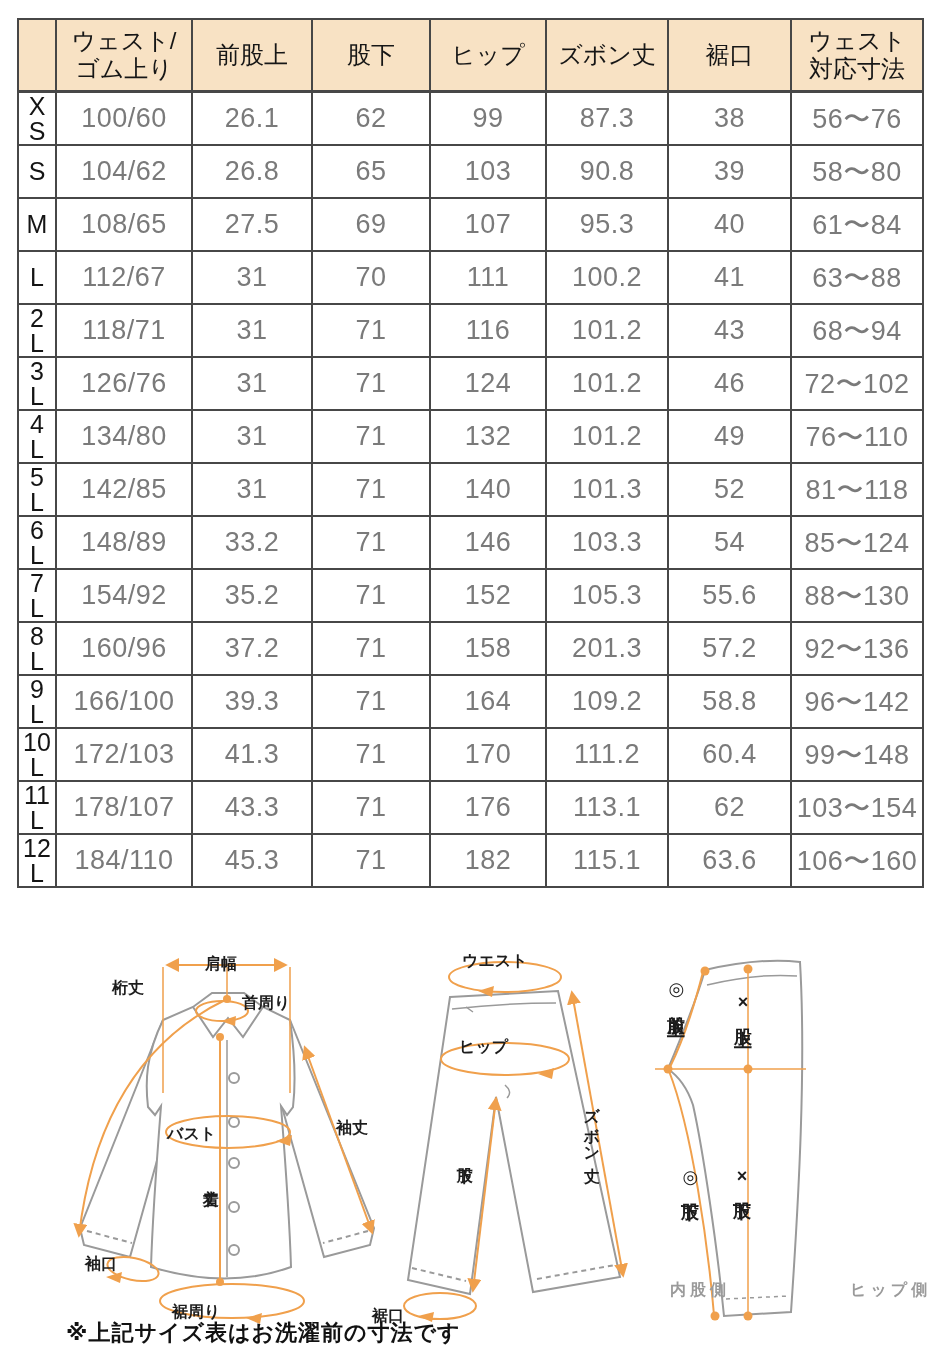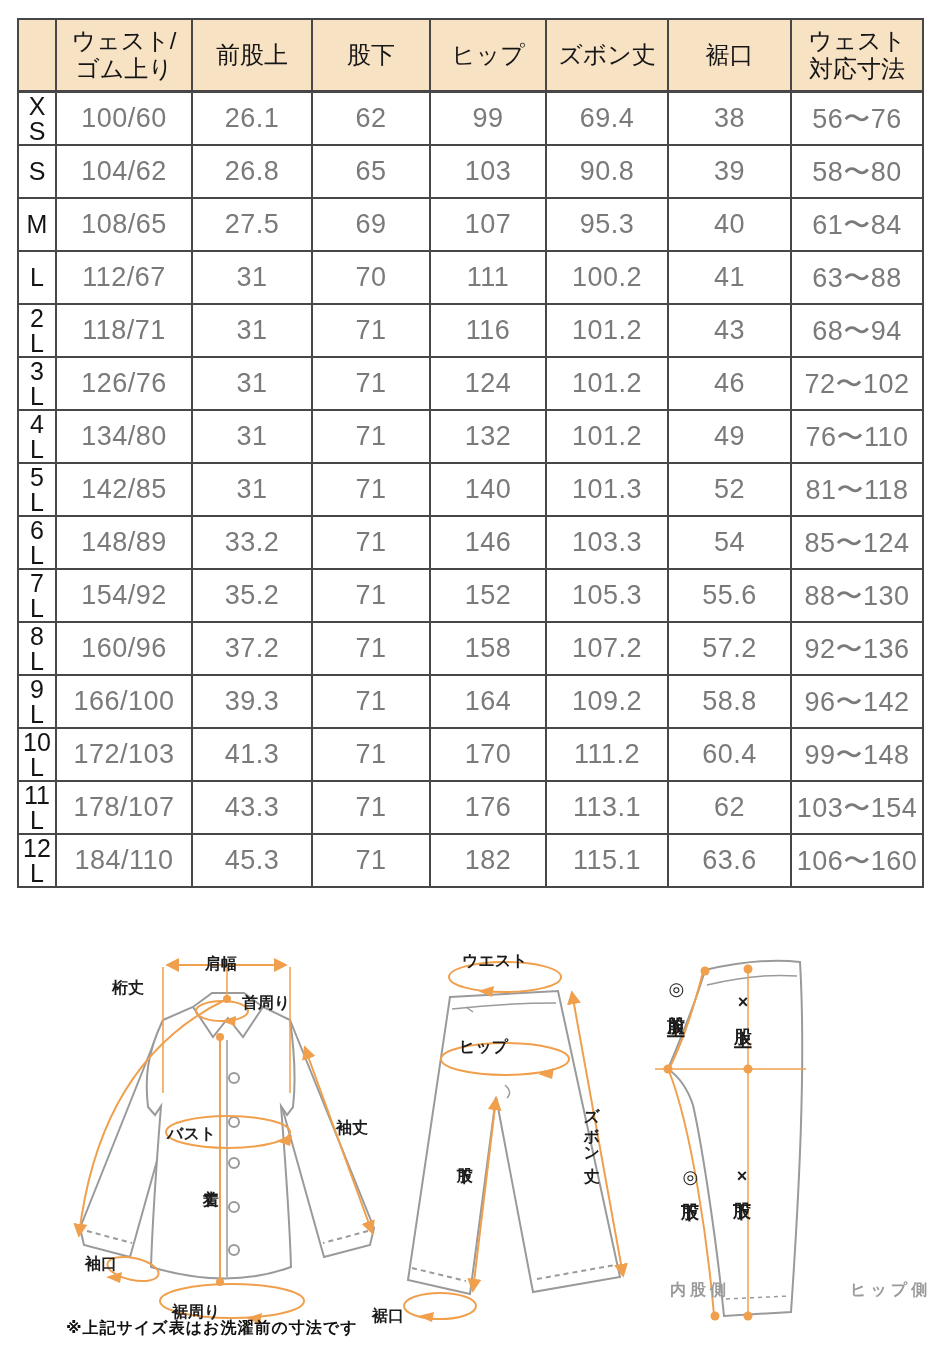--- a/index.html
+++ b/index.html
@@ -44,21 +44,21 @@
   #diagram-svg{position:absolute;left:0;top:945px;}
   .lbl{
     position:absolute;color:var(--label-black);
     font-size:16px;font-weight:bold;line-height:1.05;white-space:nowrap;
   }
   .lbl.vert{writing-mode:vertical-rl;text-orientation:upright;letter-spacing:2px;}
   .lbl.gray{color:var(--outline-gray);letter-spacing:4px;margin-left:40px;}
   .lbl.small{font-size:18px;}
   #footnote{
     position:absolute;left:66px;top:1318px;
-    font-size:16px;font-weight:bold;color:#111;letter-spacing:1px;
+    font-size:22px;font-weight:bold;color:#111;letter-spacing:1px;
   }
 </style>
 </head>
 <body>
 
 <div id="page">
 
   <table class="size">
     <colgroup>
       <col style="width:38px">
@@ -94,21 +94,21 @@
     </thead>
     <tbody>
 
         <tr>
           <td class="size-cell">X
 S</td>
           <td class="val">100/60</td>
           <td class="val">26.1</td>
           <td class="val">62</td>
           <td class="val">99</td>
-          <td class="val">69.4</td>
+          <td class="val">87.3</td>
           <td class="val">38</td>
           <td class="val">56〜76</td>
         </tr>
 
         <tr>
           <td class="size-cell">S</td>
           <td class="val">104/62</td>
           <td class="val">26.8</td>
           <td class="val">65</td>
           <td class="val">103</td>
@@ -211,21 +211,21 @@
           <td class="val">88〜130</td>
         </tr>
 
         <tr>
           <td class="size-cell">8
 L</td>
           <td class="val">160/96</td>
           <td class="val">37.2</td>
           <td class="val">71</td>
           <td class="val">158</td>
-          <td class="val">107.2</td>
+          <td class="val">201.3</td>
           <td class="val">57.2</td>
           <td class="val">92〜136</td>
         </tr>
 
         <tr>
           <td class="size-cell">9
 L</td>
           <td class="val">166/100</td>
           <td class="val">39.3</td>
           <td class="val">71</td>

